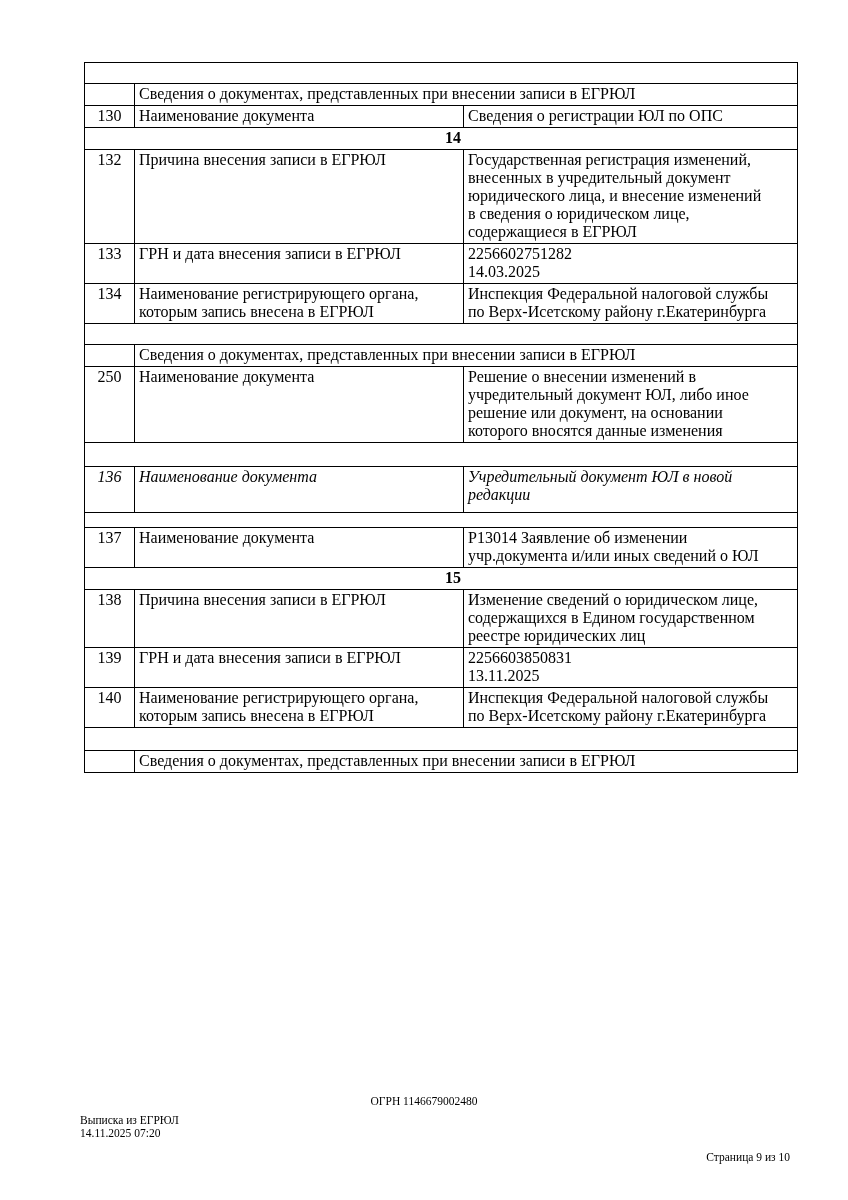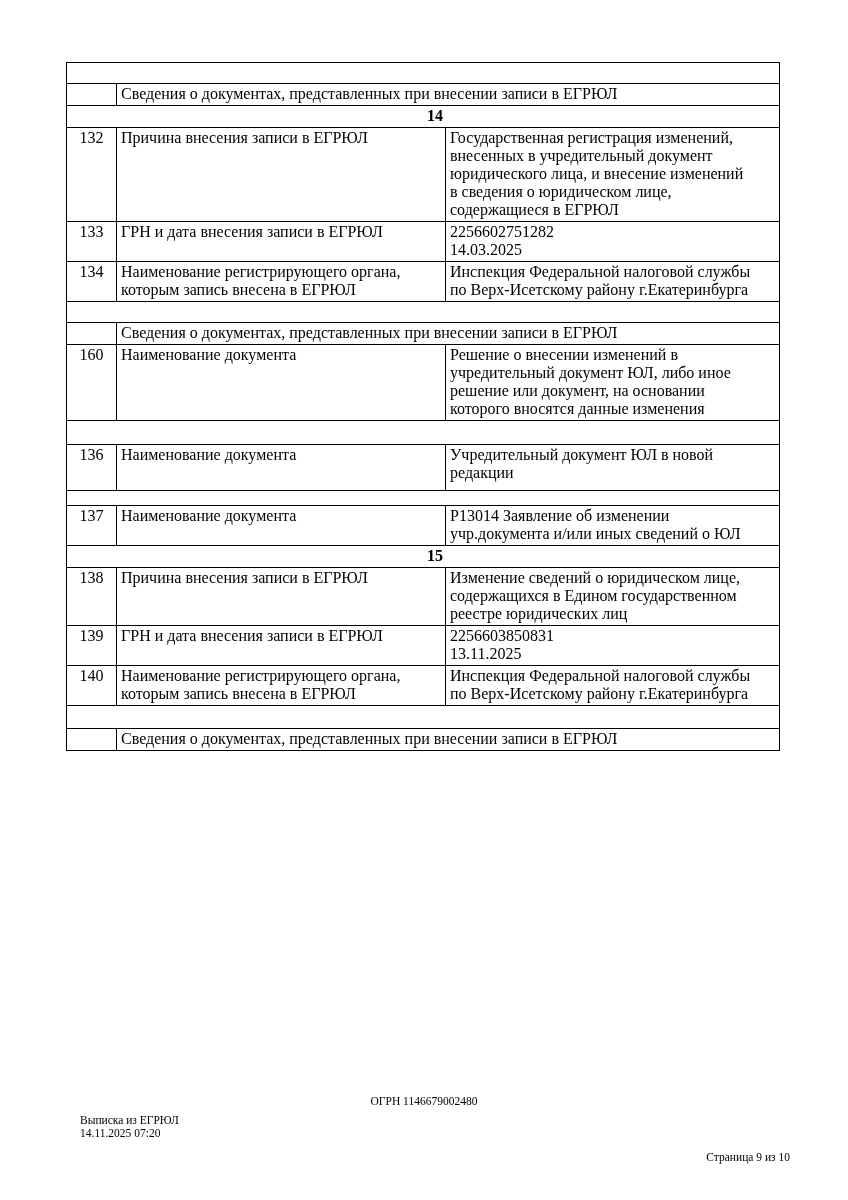--- a/index.html
+++ b/index.html
@@ -8,42 +8,42 @@
     position: relative;
     width: 848px;
     height: 1200px;
     background: #ffffff;
     font-family: "Liberation Serif", "DejaVu Serif", serif;
     color: #000000;
     overflow: hidden;
   }
   table.egrul {
     position: absolute;
-    left: 66px;
+    left: 84px;
     top: 62px;
     width: 713px;
     border-collapse: collapse;
     table-layout: fixed;
   }
   col.c-num   { width: 50px; }
   col.c-label { width: 329px; }
   col.c-value { width: 334px; }
   table.egrul td {
     border: 1px solid #000000;
     font-size: 16px;
     line-height: 18px;
     vertical-align: top;
     padding: 1px 4px 2px 4px;
     white-space: pre-line;
     overflow: hidden;
   }
   td.num { text-align: center; padding-left: 2px; padding-right: 2px; }
   tr.section-row td { text-align: center; font-weight: bold; padding-left: 28px; }
   tr.spacer-row td { padding: 0; }
-  .r136 td { height: 46px; }
+  .r136 td { height: 46px; font-style: italic; }
 
   .footer-left {
     position: absolute;
     left: 80px;
     top: 1114px;
     font-size: 11.5px;
     line-height: 13px;
   }
   .footer-center {
     position: absolute;
@@ -74,20 +74,25 @@
         <col class="c-value">
       </colgroup>
     <tbody>
       <tr class="spacer-row">
         <td colspan="3" style="height:21px"></td>
       </tr>
       <tr>
         <td class="num"></td>
         <td colspan="2">Сведения о документах, представленных при внесении записи в ЕГРЮЛ</td>
       </tr>
+      <tr>
+        <td class="num">130</td>
+        <td>Наименование документа</td>
+        <td>Сведения о регистрации ЮЛ по ОПС</td>
+      </tr>
       <tr class="section-row">
         <td colspan="3">14</td>
       </tr>
       <tr>
         <td class="num">132</td>
         <td>Причина внесения записи в ЕГРЮЛ</td>
         <td>Государственная регистрация изменений,
 внесенных в учредительный документ
 юридического лица, и внесение изменений
 в сведения о юридическом лице,
@@ -107,21 +112,21 @@
 по Верх-Исетскому району г.Екатеринбурга</td>
       </tr>
       <tr class="spacer-row">
         <td colspan="3" style="height:21px"></td>
       </tr>
       <tr>
         <td class="num"></td>
         <td colspan="2">Сведения о документах, представленных при внесении записи в ЕГРЮЛ</td>
       </tr>
       <tr>
-        <td class="num">160</td>
+        <td class="num">250</td>
         <td>Наименование документа</td>
         <td>Решение о внесении изменений в
 учредительный документ ЮЛ, либо иное
 решение или документ, на основании
 которого вносятся данные изменения</td>
       </tr>
       <tr class="spacer-row">
         <td colspan="3" style="height:24px"></td>
       </tr>
       <tr class="r136">

